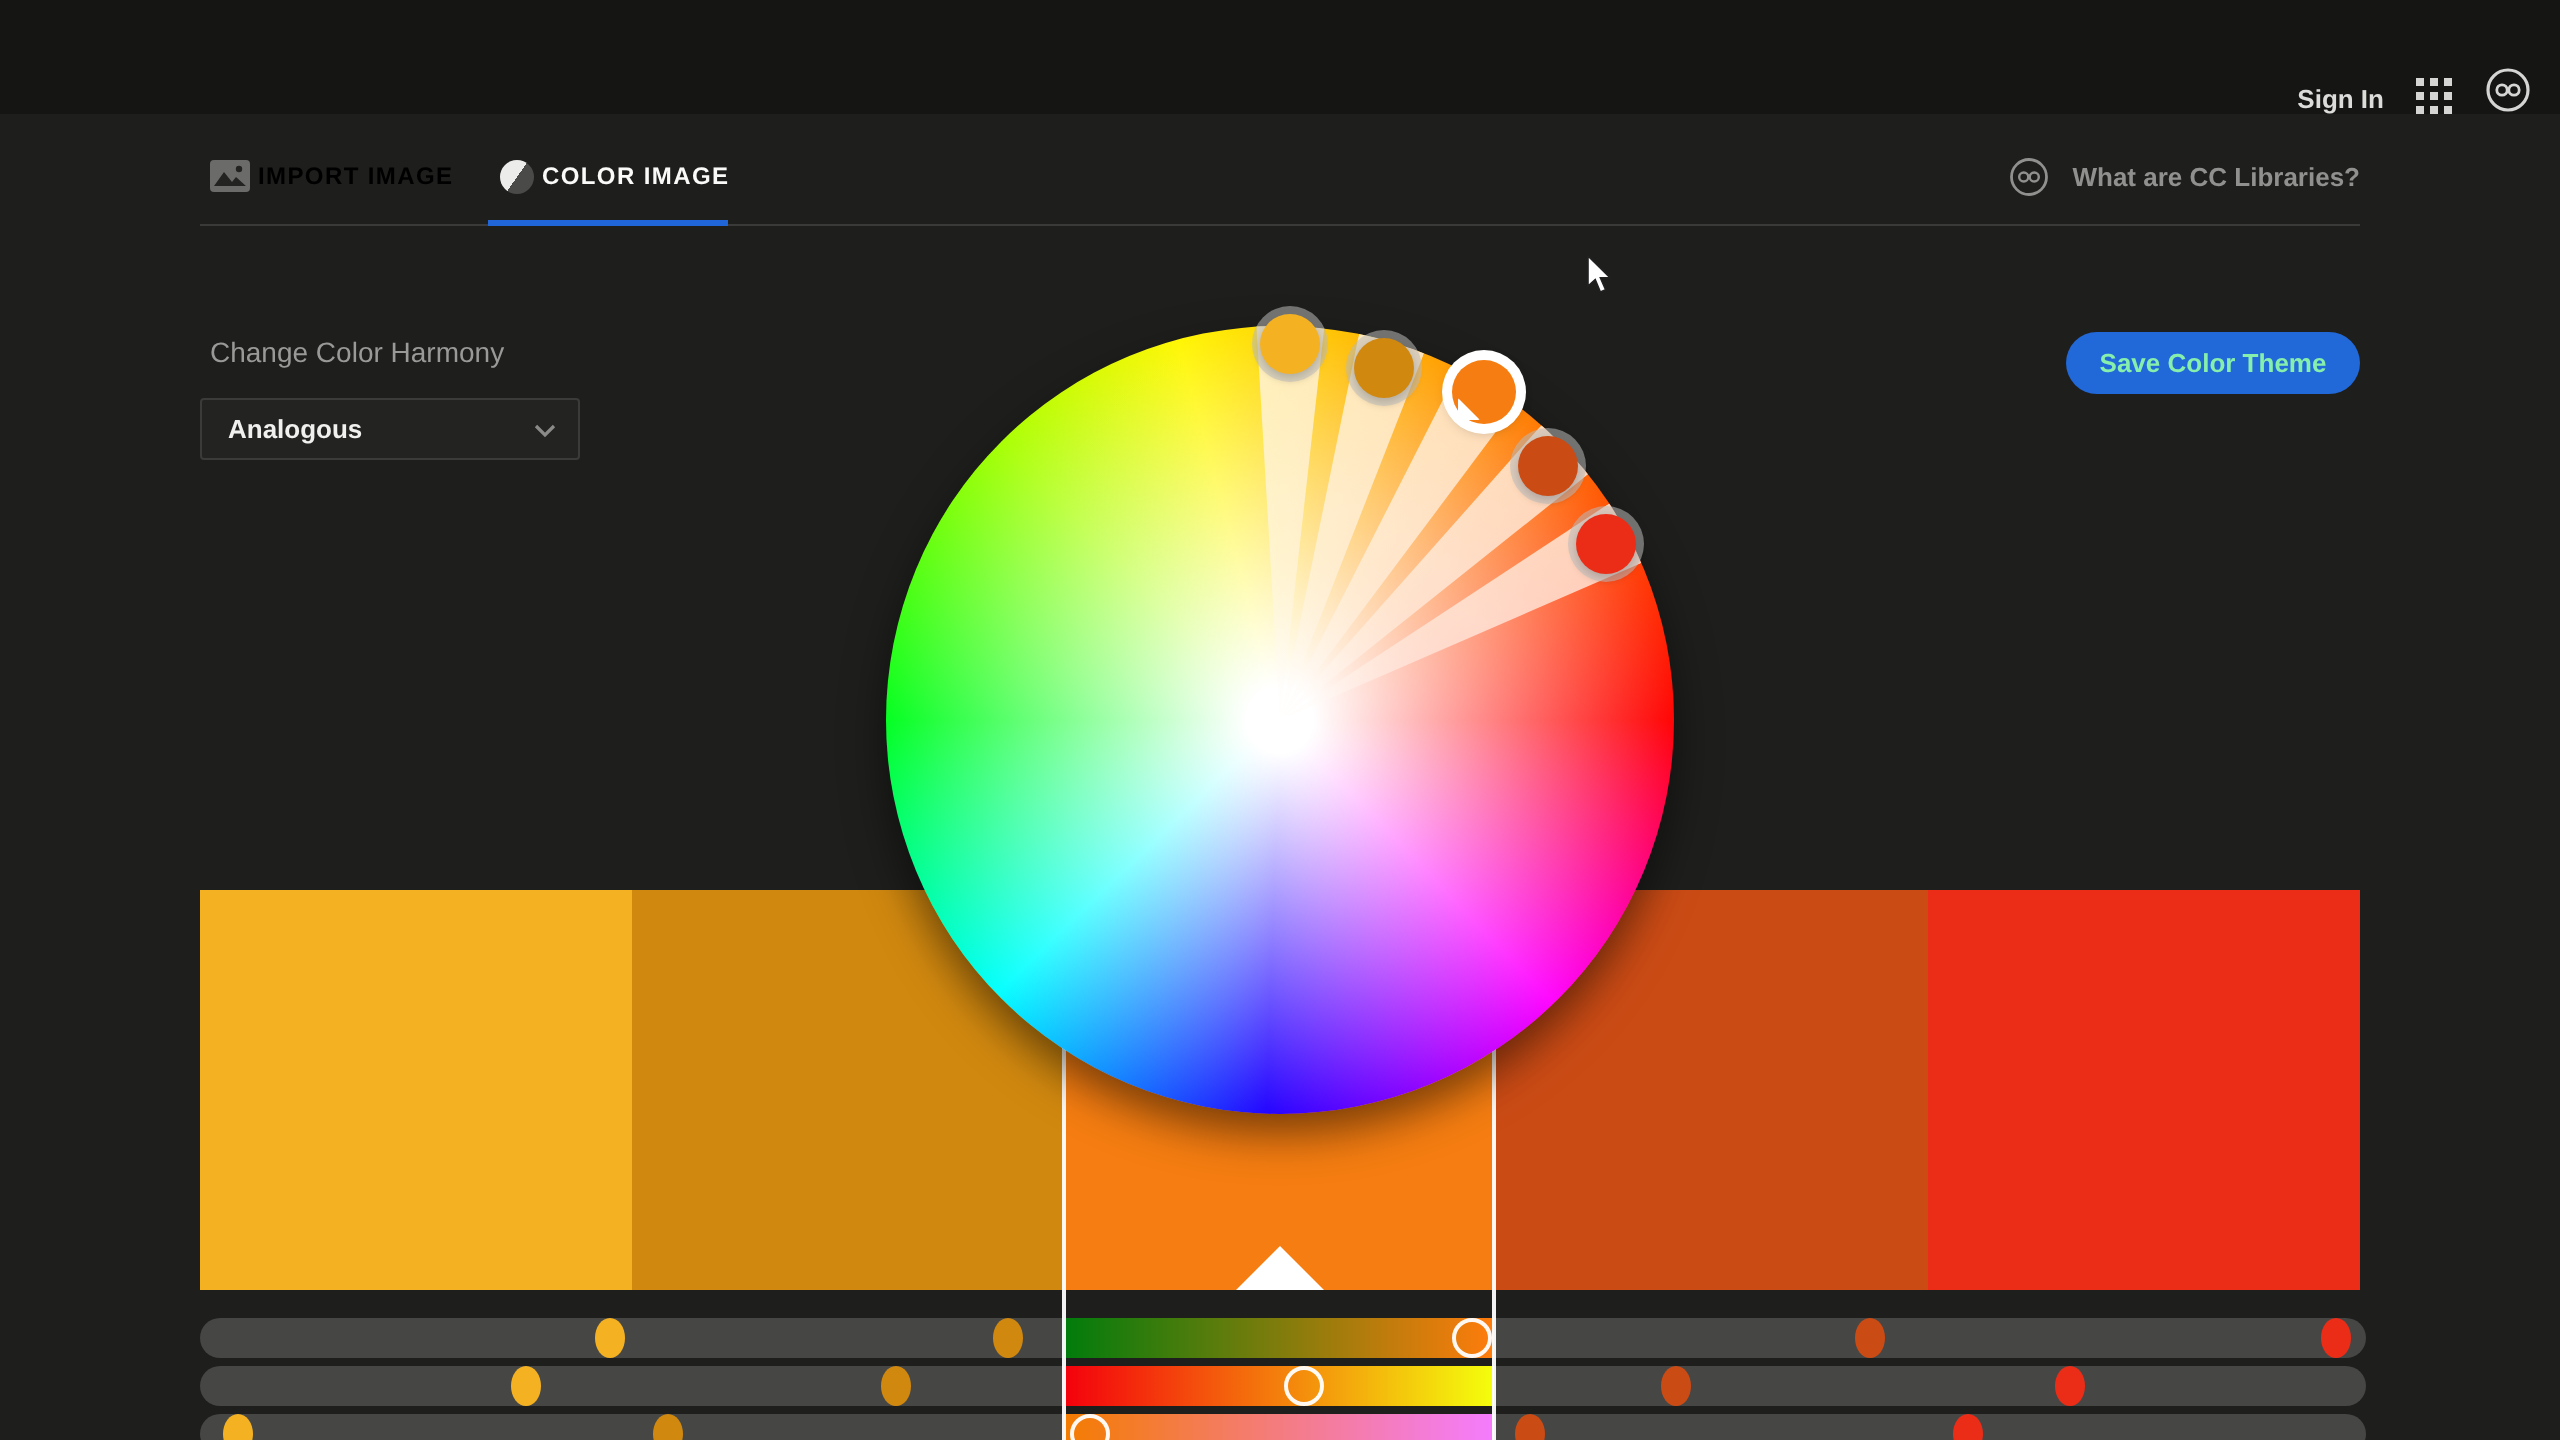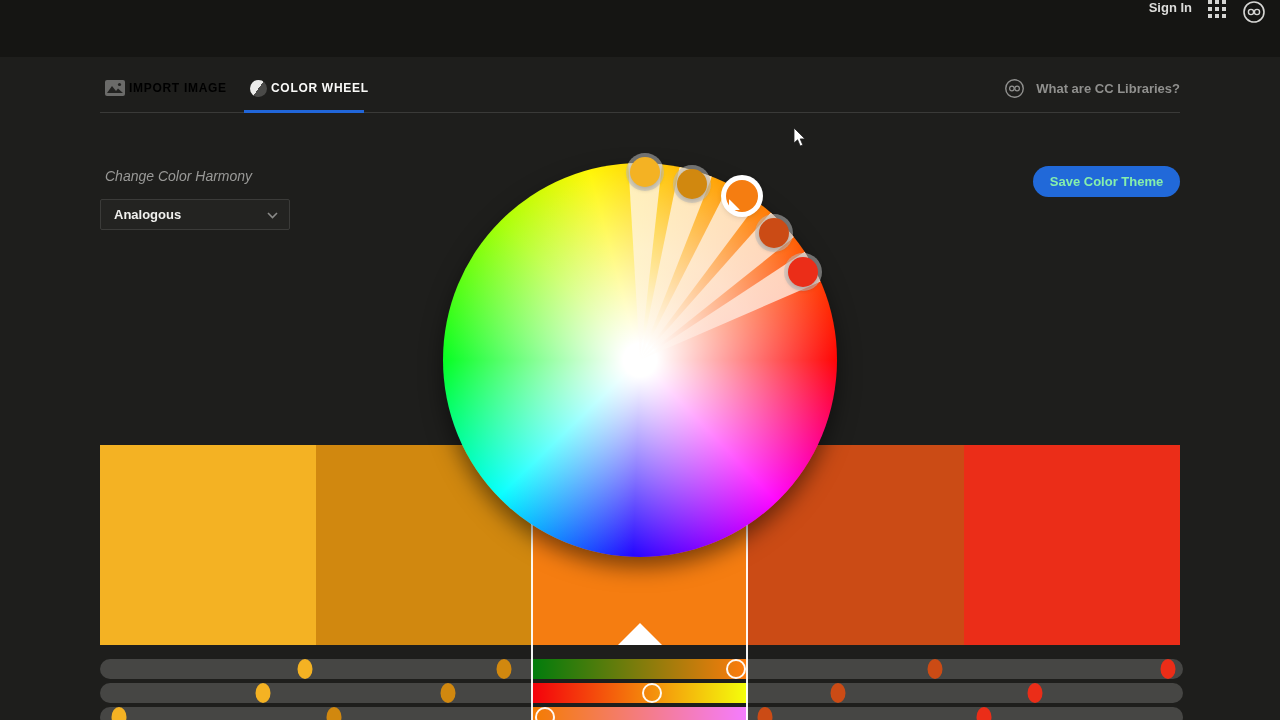--- a/index.html
+++ b/index.html
@@ -9,35 +9,35 @@
     font-family:"Liberation Sans",sans-serif;
     -webkit-font-smoothing:antialiased;
   }
   
   .topbar{position:absolute;left:0;top:0;width:1280px;height:57px;background:#151513;}
   .brand{position:absolute;left:16px;top:0;height:57px;display:flex;align-items:center;gap:9px;}
   .brand-title{color:#F2F2F0;font-size:21px;font-weight:400;letter-spacing:.3px;}
   .topnav{position:absolute;left:245px;top:0;height:57px;display:flex;align-items:center;gap:44px;}
   .topnav .nav-item{font-size:14px;font-weight:700;color:#5C5C5A;cursor:pointer;}
   .topnav .nav-item.active{color:#F5F5F3;}
-  .topbar-right{position:absolute;right:14px;top:0;height:57px;display:flex;align-items:flex-start;gap:16px;}
+  .topbar-right{position:absolute;right:14px;top:0;height:57px;display:flex;align-items:flex-end;gap:16px;}
   .signin{color:#DCDCDA;font-size:13px;font-weight:700;}
   
   .tabbar-hairline{position:absolute;left:100px;top:112px;width:1080px;height:1px;background:#3A3A38;}
   .tab{position:absolute;top:76px;height:24px;display:flex;align-items:center;gap:4px;}
   .tab-import{left:105px;}
   .tab-wheel{left:250px;}
   .tab-label{font-size:12px;font-weight:700;letter-spacing:.7px;color:#66666
 4;}
   .tab-wheel .tab-label{color:#FAFAF8;}
   .tab-underline{position:absolute;left:244px;top:110px;width:120px;height:3px;}
   .wheel-glyph{width:17px;height:17px;border-radius:50%;background:linear-gradient(125deg,#ECECEA 50%,#4A4A48 50%);}
   .cclib{position:absolute;top:76px;right:100px;height:24px;display:flex;align-items:center;gap:11px;color:#90908E;font-size:13px;font-weight:700;}
   
-  .harmony-label{position:absolute;left:105px;top:168px;color:#99999 7;color:#999997;font-size:14px;font-style:italic;}
+  .harmony-label{position:absolute;left:105px;top:168px;color:#99999 7;color:#999997;font-size:14px;}
   .harmony-select{position:absolute;left:100px;top:199px;width:190px;height:31px;background:#232321;border:1px solid #3B3B39;border-radius:2px;box-sizing:border-box;display:flex;align-items:center;cursor:pointer;}
   .harmony-value{margin-left:13px;color:#F0F0EE;font-size:13px;font-weight:700;}
   .harmony-chevron{position:absolute;right:11px;top:12px;}
   
   .save-btn{position:absolute;left:1033px;top:166px;width:147px;height:31px;border-radius:16px;border:none;color:#86efac;font-size:13px;font-weight:700;font-family:"Liberation Sans",sans-serif;cursor:pointer;}
   
   .swatch-bar{position:absolute;left:100px;top:445px;width:1080px;height:200px;display:flex;z-index:1;}
   .swatch{flex:1 1 0;height:100%;}
   .sel-line{position:absolute;width:2px;background:rgba(255,255,255,.95);z-index:3;}
   .sel-triangle{position:absolute;width:0;height:0;border-left:22px solid transparent;border-right:22px solid transparent;border-bottom:22px solid #fff;z-index:3;}
@@ -104,21 +104,21 @@
       <rect x="0" y="0" width="20" height="16" rx="2" fill="#6B6B69"></rect>
       <path d="M2 13 L7 6 L11 11 L13 8.5 L18 13 Z" fill="#23232
 1" fill-opacity="1" style="fill:#232321"></path>
       <circle cx="14.5" cy="4.5" r="1.6" fill="#232321"></circle>
     </svg>
   </span>
   <span class="tab-label">IMPORT IMAGE</span>
 </div>
 <div class="tab tab-wheel">
   <span class="wheel-glyph"></span>
-  <span class="tab-label">COLOR WHEEL</span>
+  <span class="tab-label">COLOR IMAGE</span>
 </div>
 <div class="tab-underline" style="background-color: rgb(33, 102, 217);"></div>
 <div class="cclib">
   <span>
     <svg width="21" height="21" viewBox="0 0 24 24">
       <circle cx="12" cy="12" r="10" fill="none" stroke="#90908E" stroke-width="1.6"></circle>
       <circle cx="9" cy="12" r="2.6" fill="none" stroke="#90908E" stroke-width="1.4"></circle>
       <circle cx="15" cy="12" r="2.6" fill="none" stroke="#90908E" stroke-width="1.4"></circle>
     </svg>
   </span>

